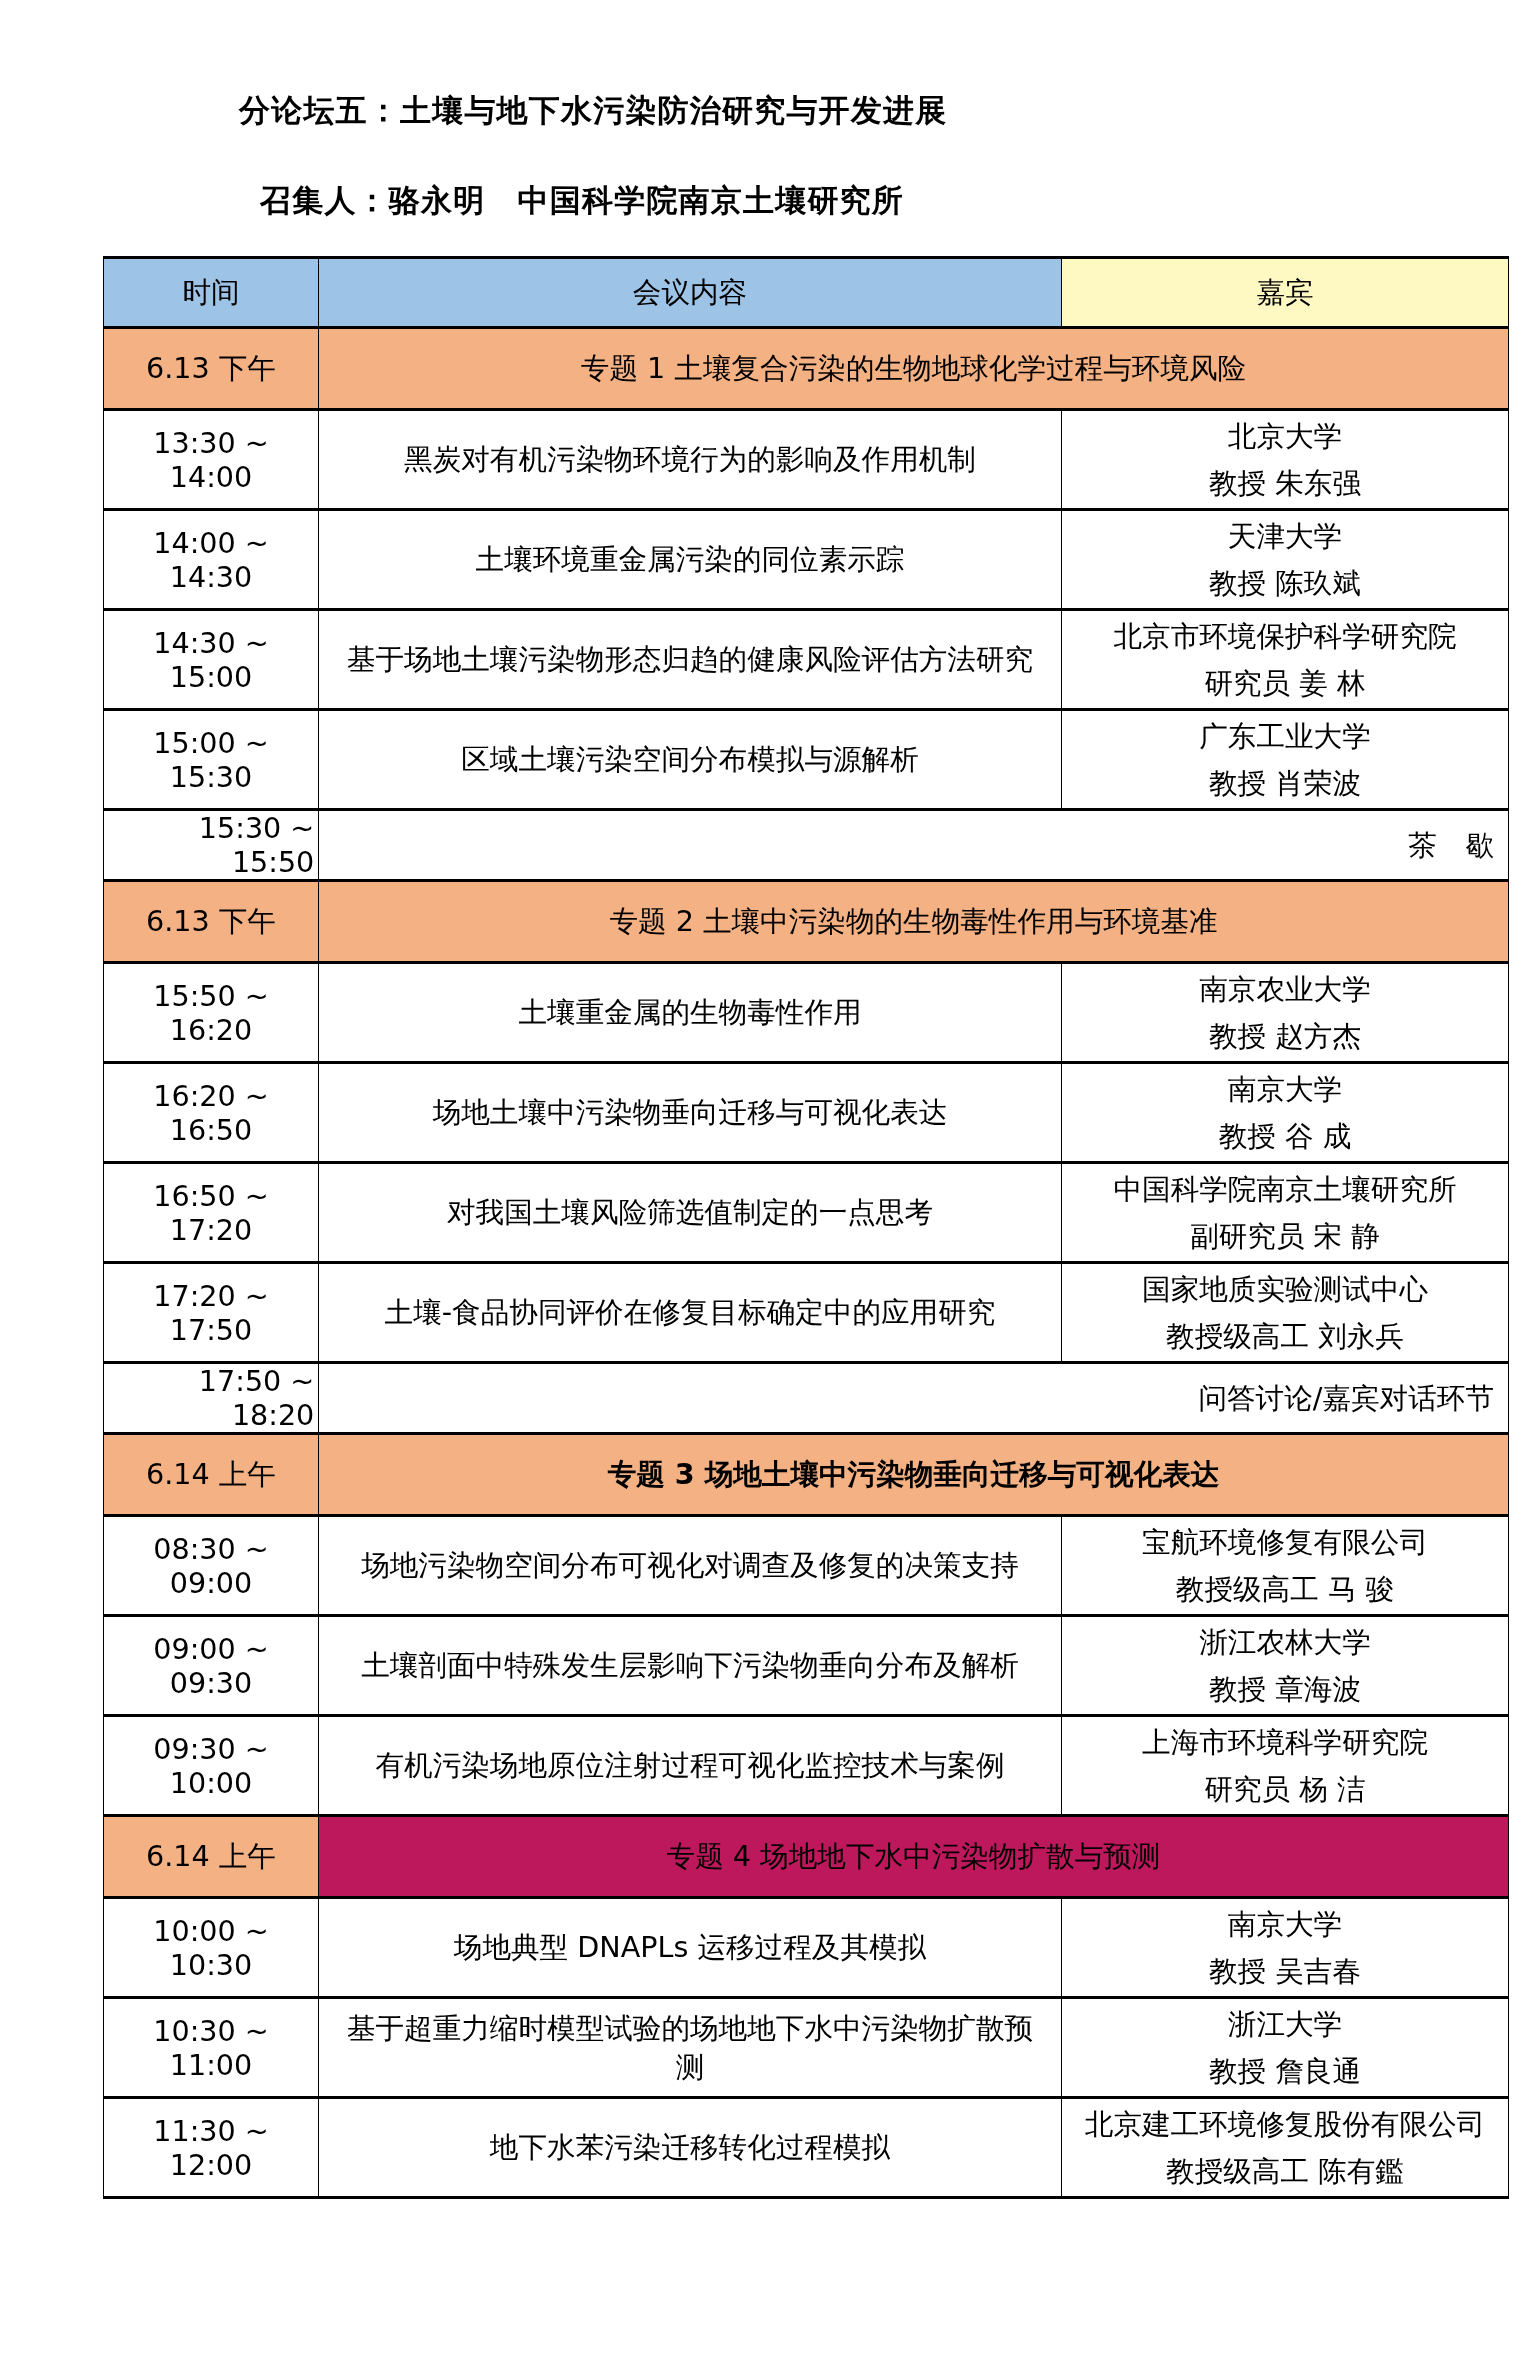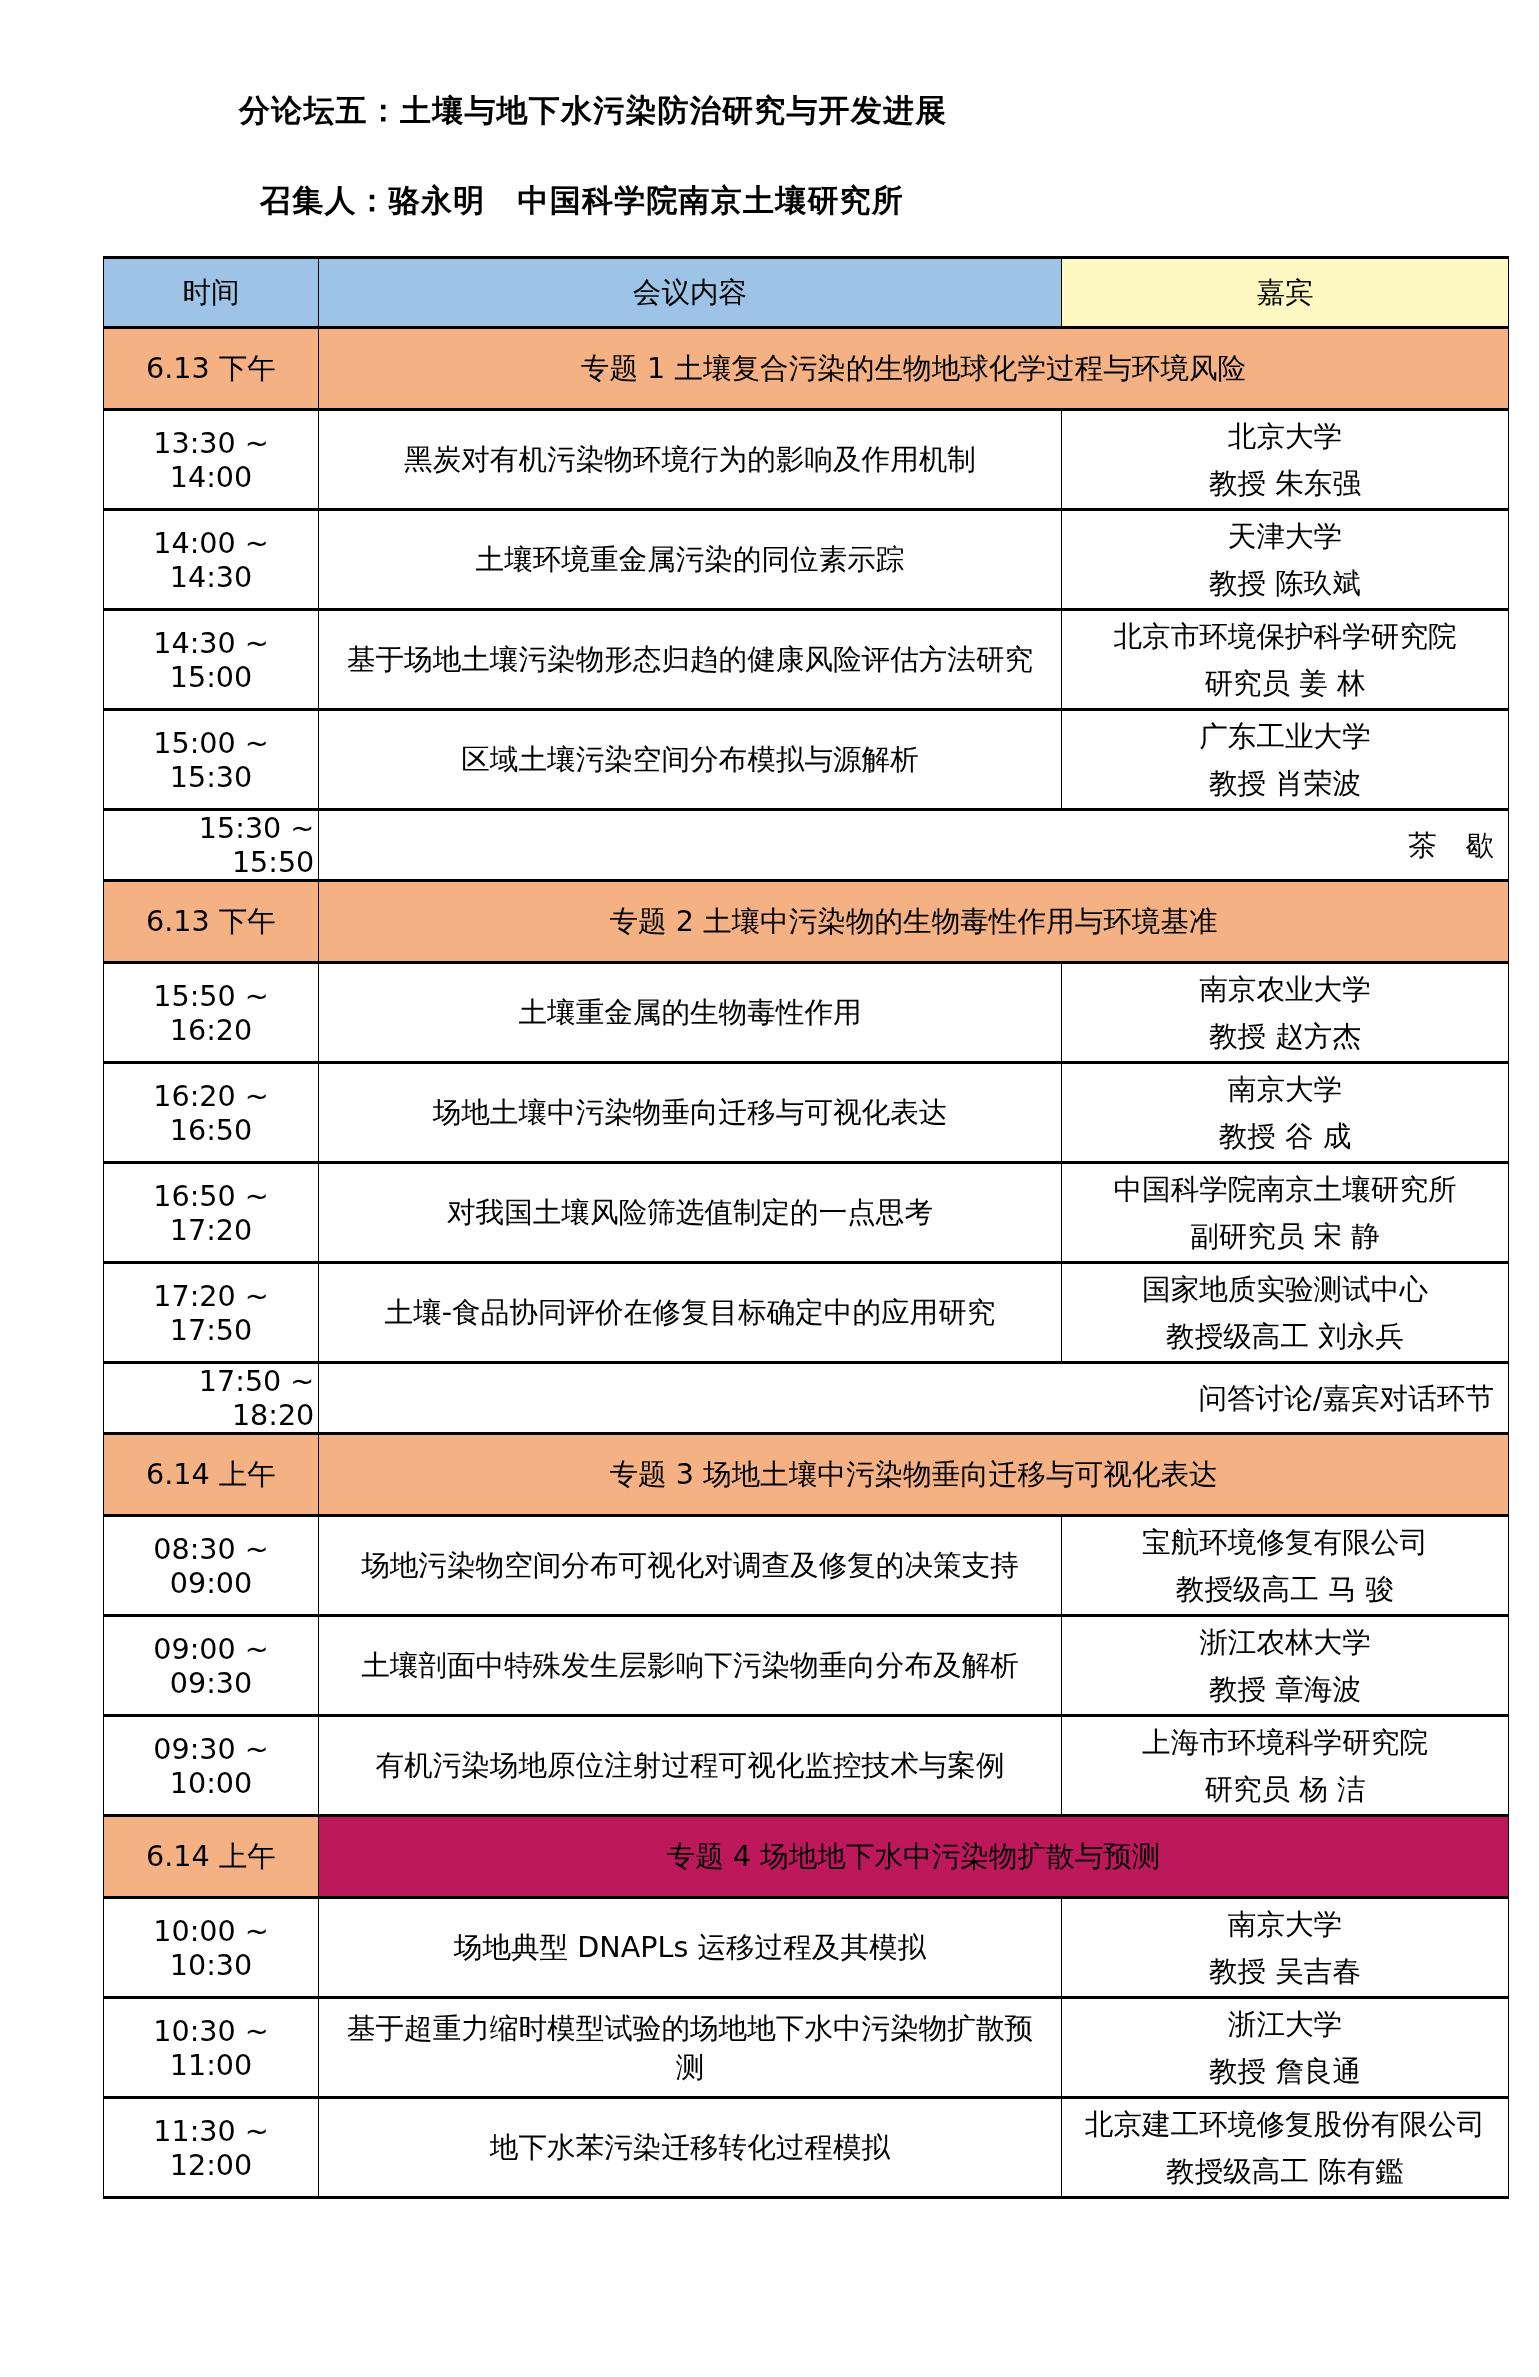--- a/index.html
+++ b/index.html
@@ -142,21 +142,21 @@
             <div>国家地质实验测试中心</div>
             <div>教授级高工 刘永兵</div>
           </td>
         </tr>
         <tr class="span-row">
           <td class="time">17:50 ~ 18:20</td>
           <td colspan="2" class="span-content">问答讨论/嘉宾对话环节</td>
         </tr>
         <tr class="section">
           <td class="time" style="background: rgb(244, 177, 131);">6.14 上午</td>
-          <td colspan="2" class="section-title" style="background: rgb(244, 177, 131);">专题 3 场地土壤中污染物垂向迁移与可视化表达</td>
+          <td colspan="2" class="section-title" style="background: rgb(244, 177, 131); font-weight: bold;">专题 3 场地土壤中污染物垂向迁移与可视化表达</td>
         </tr>
         <tr class="talk">
           <td class="time">08:30 ~ 09:00</td>
           <td class="content">场地污染物空间分布可视化对调查及修复的决策支持</td>
           <td class="guest">
             <div>宝航环境修复有限公司</div>
             <div>教授级高工 马 骏</div>
           </td>
         </tr>
         <tr class="talk">

